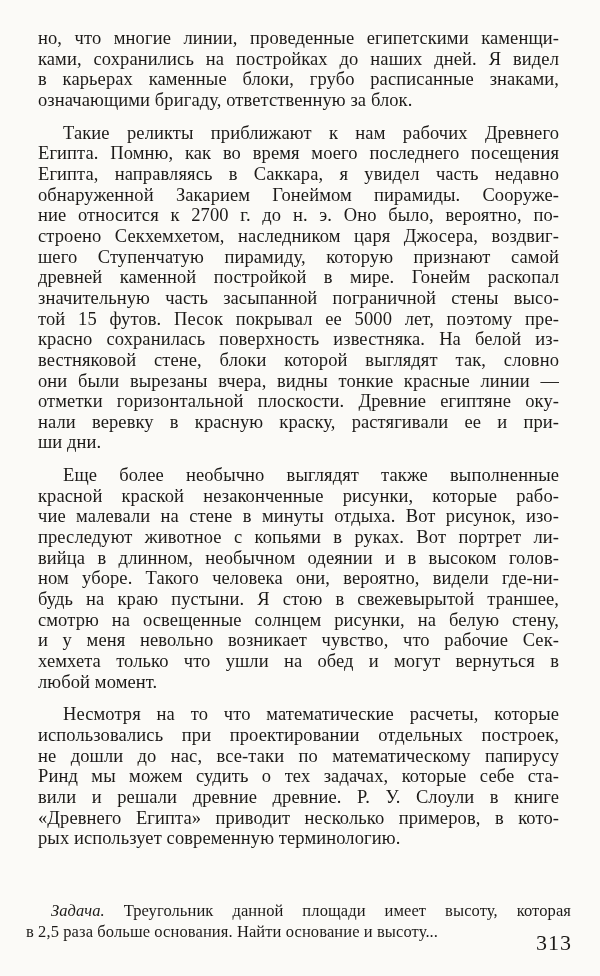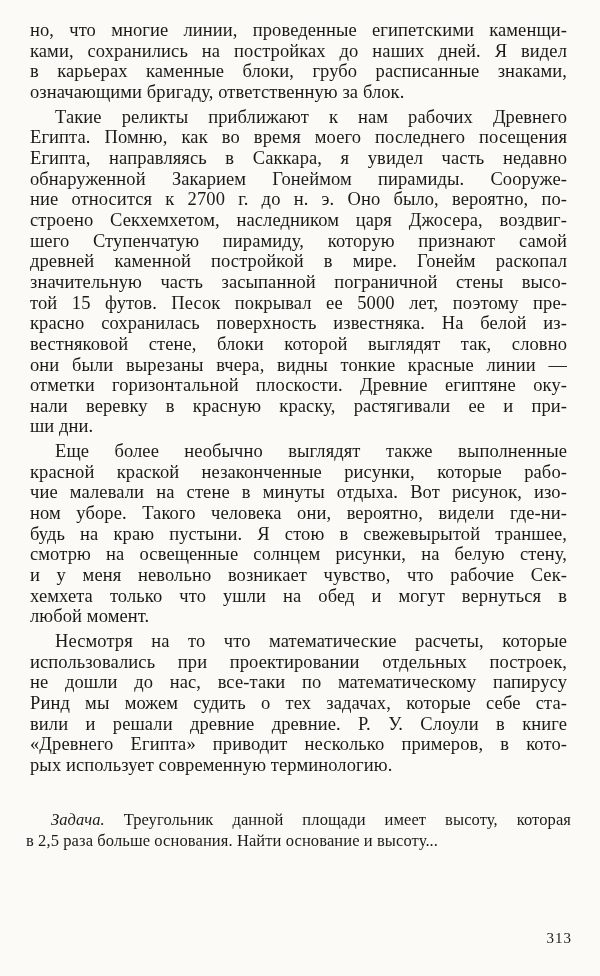--- a/index.html
+++ b/index.html
@@ -20,48 +20,48 @@
     left: 26px;
     top: 16px;
     width: 545px;
   }
   .body-text {
     font-size: 18.5px;
     line-height: 20.65px;
     letter-spacing: 0.1px;
   }
   .para {
-    margin: 4px;
+    margin: 12px;
   }
   .line {
     text-align: justify;
     text-align-last: justify;
     white-space: normal;
     overflow: hidden;
   }
   .line.indent {
     text-indent: 25px;
   }
   .line.last {
     text-align-last: left;
   }
   .problem {
-    margin-top: 33px;
+    margin-top: 51px;
     font-size: 16.5px;
     line-height: 21px;
     letter-spacing: 0.1px;
   }
   .problem .label {
     font-style: italic;
   }
   .page-number {
     position: absolute;
     top: 930px;
     right: 28px;
-    font-size: 15px;
+    font-size: 22px;
     letter-spacing: 1px;
     font-family: "Liberation Serif", "DejaVu Serif", serif;
     color: var(--ink, #1c1a18);
   }
 </style>
 </head>
 <body style="--paper: #fbfaf7; --ink: #1c1a18;">
 
 <main class="page">
   <section class="body-text">
@@ -86,20 +86,22 @@
         <div class="line">вестняковой стене, блоки которой выглядят так, словно</div>
         <div class="line">они были вырезаны вчера, видны тонкие красные линии —</div>
         <div class="line">отметки горизонтальной плоскости. Древние египтяне оку-</div>
         <div class="line">нали веревку в красную краску, растягивали ее и при-</div>
         <div class="line last">ши дни.</div>
       </div>
       <div class="para">
         <div class="line indent">Еще более необычно выглядят также выполненные</div>
         <div class="line">красной краской незаконченные рисунки, которые рабо-</div>
         <div class="line">чие малевали на стене в минуты отдыха. Вот рисунок, изо-</div>
+        <div class="line">преследуют животное с копьями в руках. Вот портрет ли-</div>
+        <div class="line">вийца в длинном, необычном одеянии и в высоком голов-</div>
         <div class="line">ном уборе. Такого человека они, вероятно, видели где-ни-</div>
         <div class="line">будь на краю пустыни. Я стою в свежевырытой траншее,</div>
         <div class="line">смотрю на освещенные солнцем рисунки, на белую стену,</div>
         <div class="line">и у меня невольно возникает чувство, что рабочие Сек-</div>
         <div class="line">хемхета только что ушли на обед и могут вернуться в</div>
         <div class="line last">любой момент.</div>
       </div>
       <div class="para">
         <div class="line indent">Несмотря на то что математические расчеты, которые</div>
         <div class="line">использовались при проектировании отдельных построек,</div>

